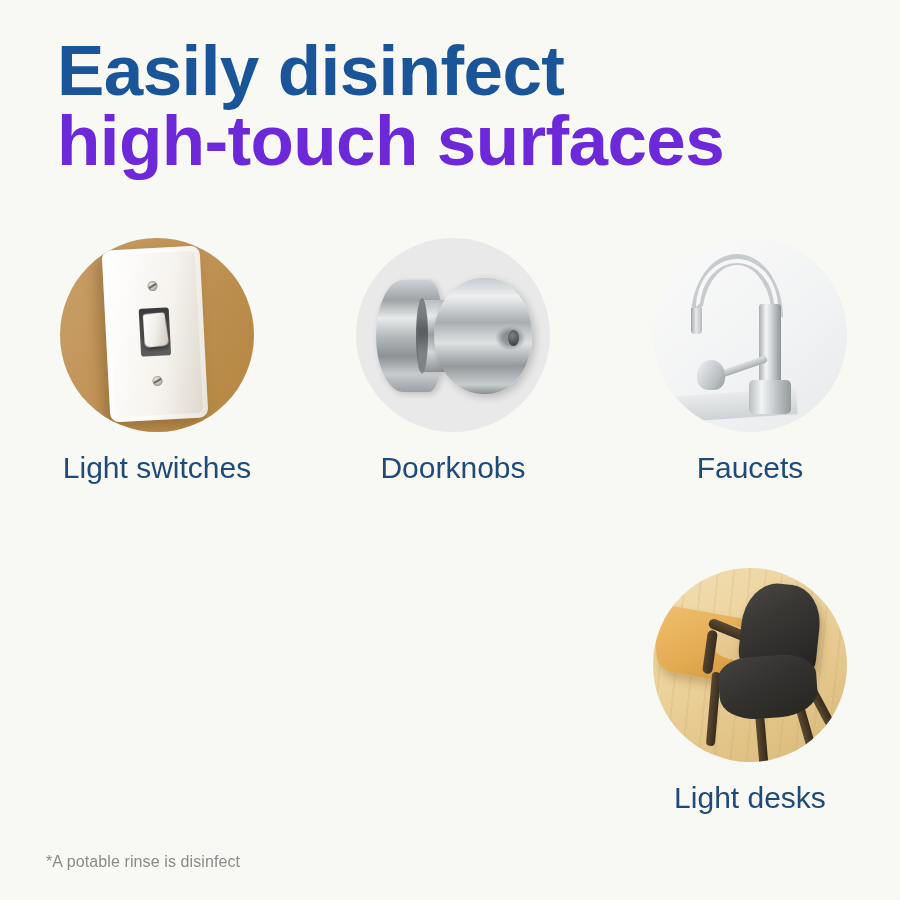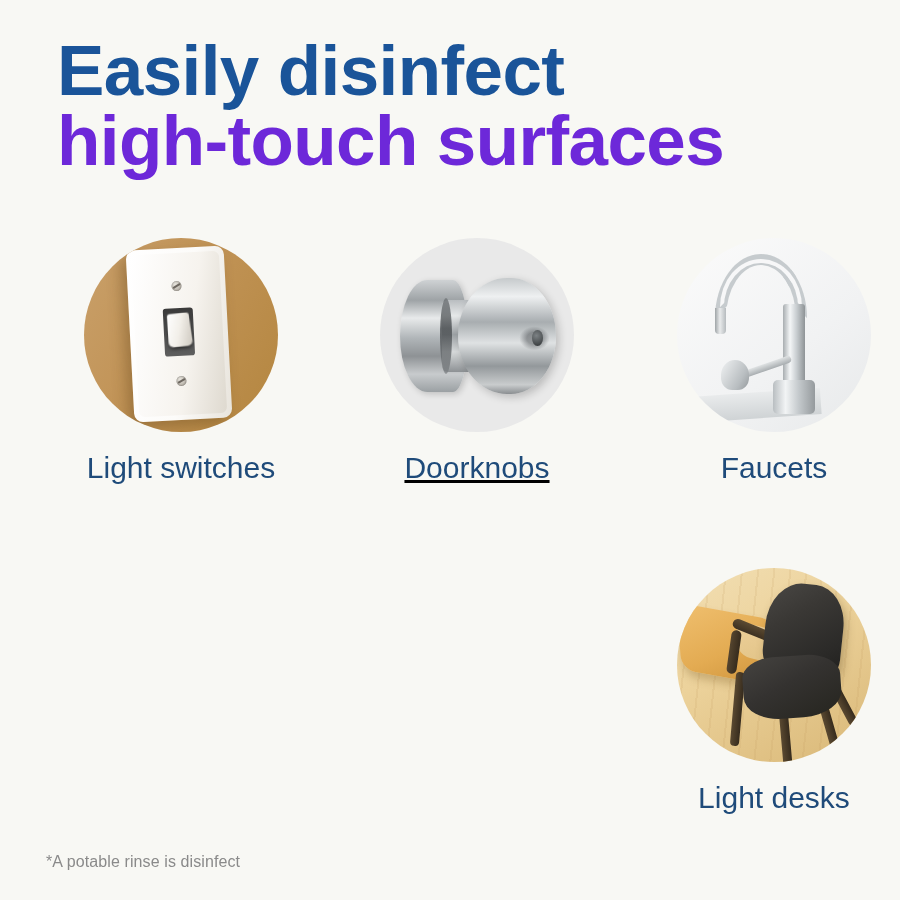--- a/index.html
+++ b/index.html
@@ -37,34 +37,33 @@
   }
   .headline-line-1 { color: #1a5499; }
   .headline-line-2 { color: #6d28d9; }
 
   
   .grid {
     position: absolute;
     left: 0;
     top: 228px;
     width: 752px;
-    padding-left: 24px;
   }
   .row {
     position: relative;
     height: 330px;
     width: 900px;
   }
   .cell {
     position: absolute;
     width: 290px;
     top: 0;
   }
   .cell-0 { left: 12px; }
-  .cell-1 { left: 308px; text-decoration: underline; }
+  .cell-1 { left: 308px; }
   .cell-2 { left: 605px; }
 
   .circle {
     position: relative;
     width: 194px;
     height: 194px;
     margin: 10px auto 0 auto;
     border-radius: 50%;
     overflow: hidden;
     background: #ececec;

